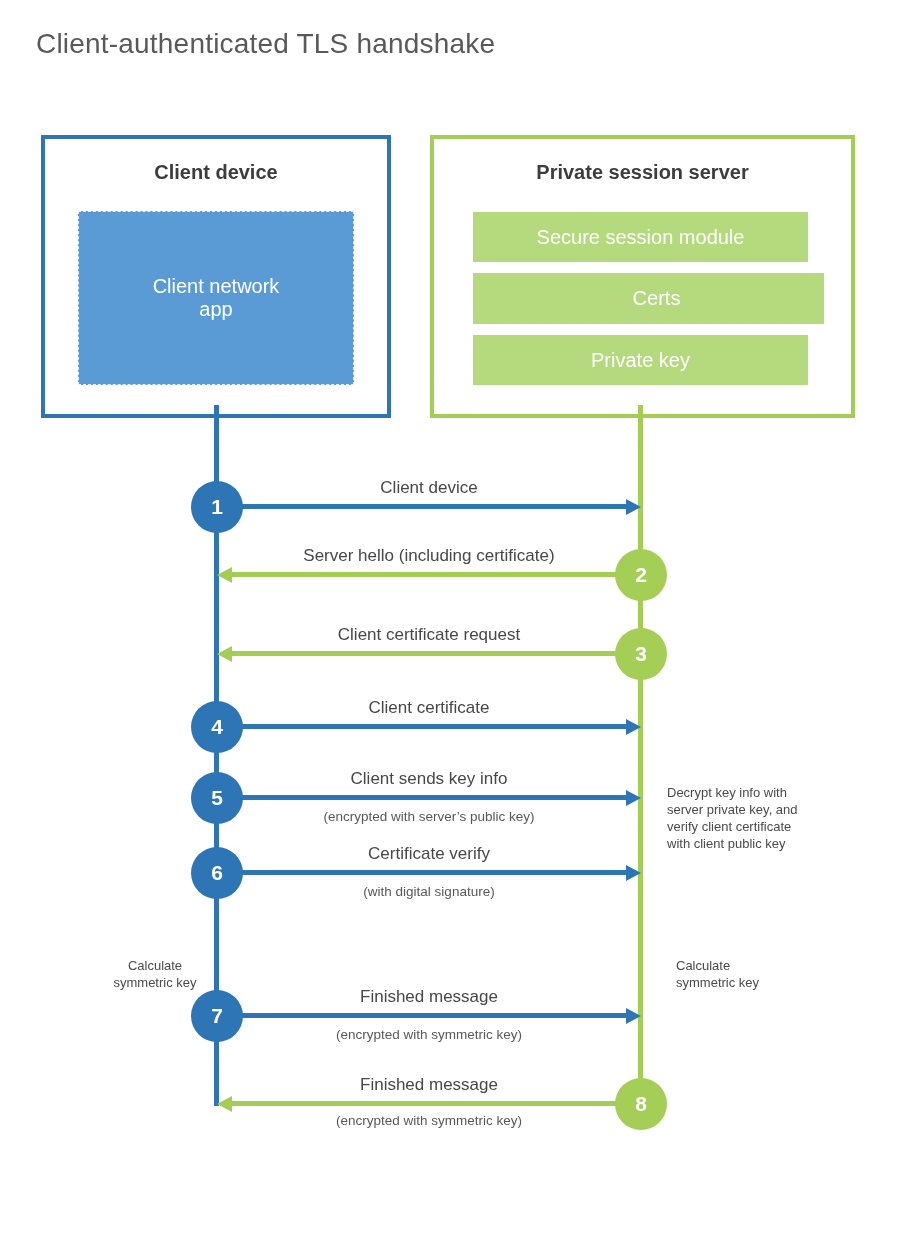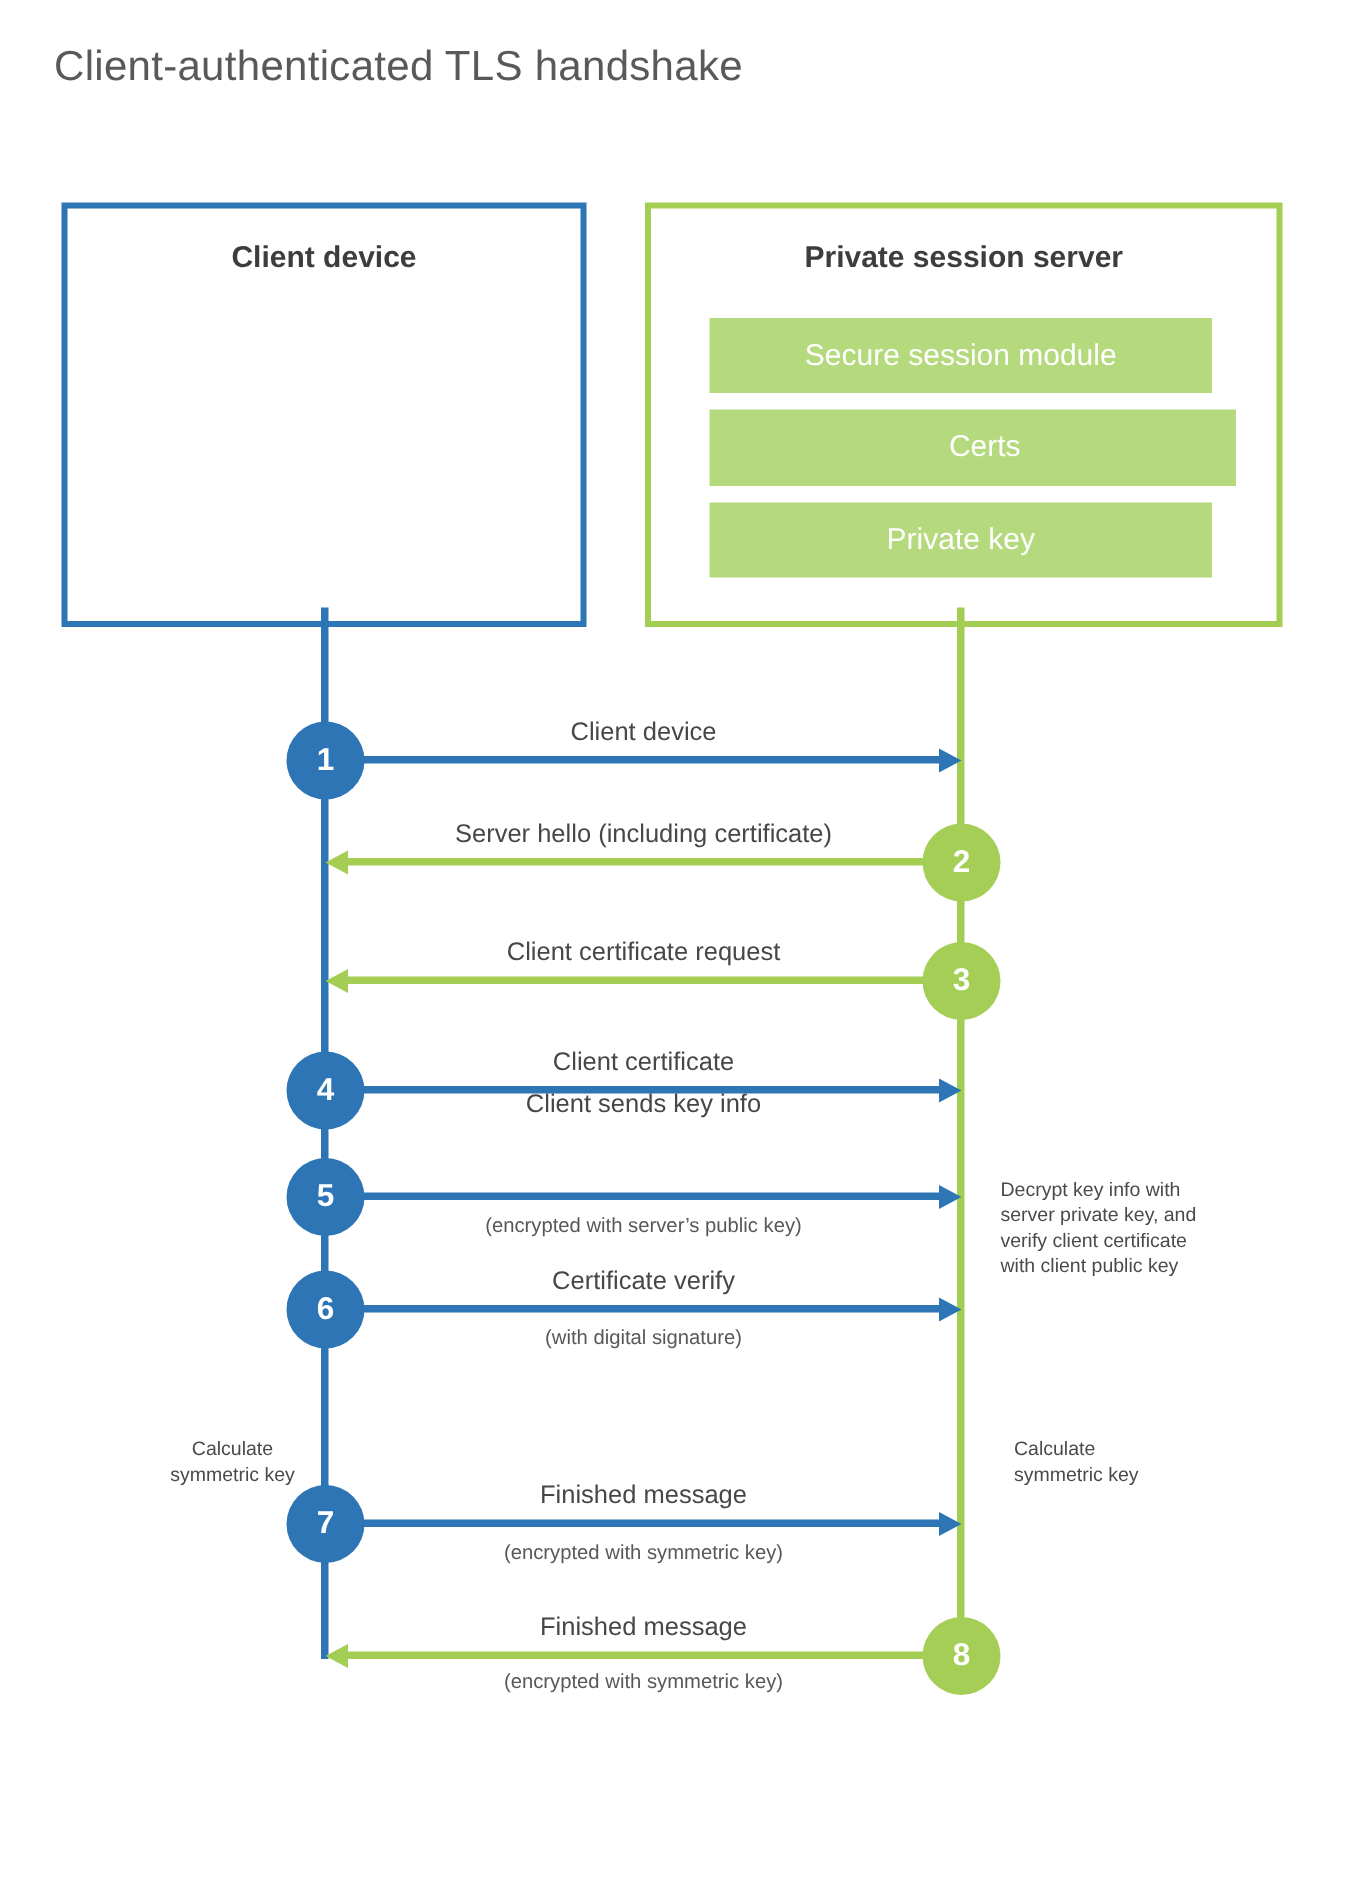--- a/index.html
+++ b/index.html
@@ -43,20 +43,22 @@
 </style>
 </head>
 <body>
 
 <div id="canvas">
 
   <div class="title">Client-authenticated TLS handshake</div>
 
   <div class="actor-box client-box">
     <div class="actor-title">Client device</div>
+    <div class="app-box prewrap">Client network
+app</div>
   </div>
 
   <div class="actor-box server-box">
     <div class="actor-title">Private session server</div>
     <div class="bar" style="top:73px;">Secure session module</div>
     <div class="bar" style="top:134px;height:51px;padding-left:16px;">Certs</div>
     <div class="bar" style="top:196px;">Private key</div>
   </div>
 
   <div class="vline blue"></div>
@@ -75,21 +77,21 @@
   <div class="msg" style="top:625px;">Client certificate request</div>
   <div class="ah left" style="left:217px;top:646px;"></div>
   <div class="hline green" style="left:232px;top:651px;width:409px;"></div>
   <div class="circle green" style="left:615px;top:628px;">3</div>
 
   <div class="msg" style="top:698px;">Client certificate</div>
   <div class="hline blue" style="left:217px;top:724px;width:409px;"></div>
   <div class="ah right" style="left:626px;top:719px;"></div>
   <div class="circle blue" style="left:191px;top:701px;">4</div>
 
-  <div class="msg" style="top:726px;">Client sends key info</div>
+  <div class="msg" style="top:769px;">Client sends key info</div>
   <div class="hline blue" style="left:217px;top:795px;width:409px;"></div>
   <div class="ah right" style="left:626px;top:790px;"></div>
   <div class="circle blue" style="left:191px;top:772px;">5</div>
   <div class="sub" style="top:809px;">(encrypted with server’s public key)</div>
 
   <div class="msg" style="top:844px;">Certificate verify</div>
   <div class="hline blue" style="left:217px;top:870px;width:409px;"></div>
   <div class="ah right" style="left:626px;top:865px;"></div>
   <div class="circle blue" style="left:191px;top:847px;">6</div>
   <div class="sub" style="top:884px;">(with digital signature)</div>

